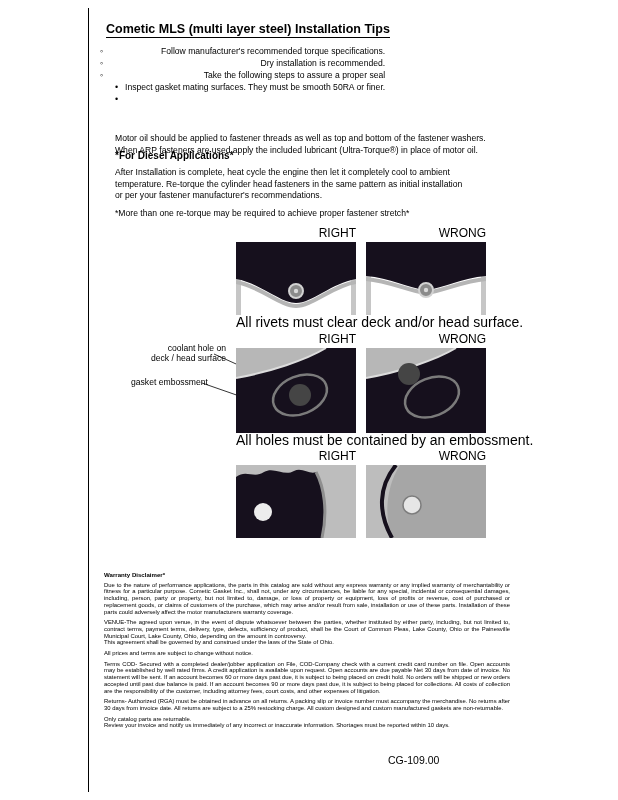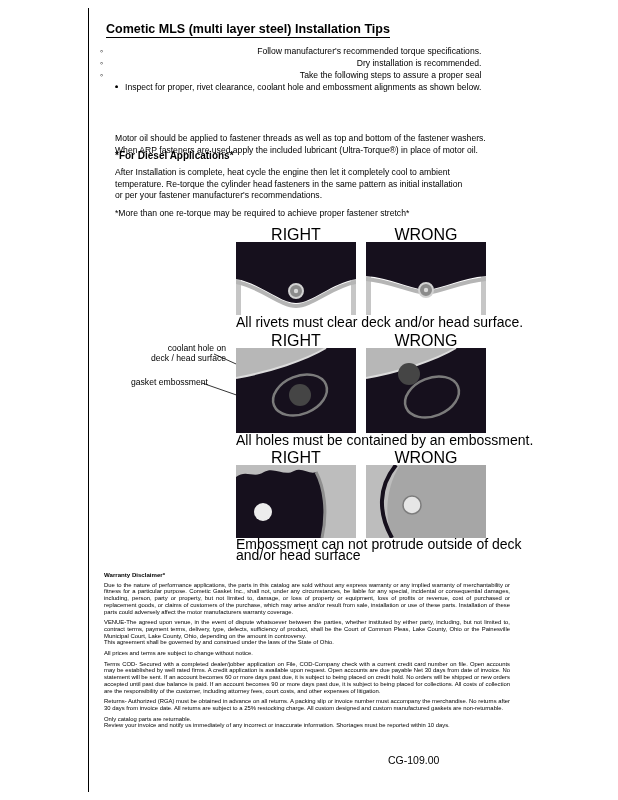--- a/index.html
+++ b/index.html
@@ -9,21 +9,21 @@
   .title{position:absolute;left:106px;top:22px;font-size:12.5px;font-weight:bold;
          border-bottom:1.5px solid #000;padding-bottom:1px;display:inline-block;}
   .tips{position:absolute;left:100px;top:45px;font-size:8.6px;line-height:12px;text-align:right;}
   .li{position:relative;padding-left:10px;}
   .l2{margin-left:15px;}
   .marker{position:absolute;left:0;top:0;}
   .m1::before{content:"\25E6";font-size:9px;}
   .m2::before{content:"\2022";font-size:9px;}
   .h-diesel{position:absolute;left:115px;top:114px;font-size:10px;font-weight:bold;margin-top:36px;}
   .para{position:absolute;left:115px;width:396px;font-size:8.6px;line-height:11.5px;white-space:pre-line;}
-  .dlabel{position:absolute;width:120px;text-align:center;font-size:16px;}
+  .dlabel{position:absolute;width:120px;text-align:right;font-size:12px;}
   .dimg{position:absolute;}
   .dcap{position:absolute;left:236px;font-size:14px;white-space:pre-line;line-height:10.5px;}
   .slabel{position:absolute;font-size:8.6px;line-height:10px;white-space:pre-line;}
   .slabel.r{text-align:right;}
   .leader{position:absolute;left:110px;top:340px;}
   .legal{position:absolute;left:104px;top:572px;width:406px;font-size:5.9px;line-height:6.7px;text-align:justify;}
   .legal .lh{font-weight:bold;font-size:6.1px;margin-bottom:3px;text-align:left;}
   .legal p{margin:0 0 4px 0;white-space:pre-line;}
   .code{position:absolute;left:388px;top:754px;font-size:10.5px;}
 </style>
@@ -32,22 +32,22 @@
 
 <div class="page">
   <div class="left-rule"></div>
 
   <div class="title">Cometic MLS (multi layer steel) Installation Tips</div>
 
   <div class="tips">
     <div class="li l1"><span class="marker m1"></span><span>Follow manufacturer's recommended torque specifications.</span></div>
     <div class="li l1"><span class="marker m1"></span><span>Dry installation is recommended.</span></div>
     <div class="li l1"><span class="marker m1"></span><span>Take the following steps to assure a proper seal</span></div>
+    <div class="li l2"><span class="marker m2"></span><span>Inspect gasket mating surfaces.  They must be smooth 50RA or finer.</span></div>
     <div class="li l2"><span class="marker m2"></span></div>
-    <div class="li l2"><span class="marker m2"></span><span>Inspect for proper, rivet clearance, coolant hole and embossment alignments as shown below.</span></div>
   </div>
 
   <div class="h-diesel">*For Diesel Applications*</div>
   <div class="para" style="top:133px;">Motor oil should be applied to fastener threads as well as top and bottom of the fastener washers.
 When ARP fasteners are used apply the included lubricant (Ultra-Torque®) in place of motor oil.</div>
   <div class="para" style="top:167px;">After Installation is complete, heat cycle the engine then let it completely cool to ambient
 temperature. Re-torque the cylinder head fasteners in the same pattern as initial installation
 or per your fastener manufacturer's recommendations.</div>
   <div class="para" style="top:208px;">*More than one re-torque may be required to achieve proper fastener stretch*</div>
 
@@ -116,22 +116,20 @@
     <circle cx="27" cy="47" r="9" fill="#ededed"></circle>
   </svg>
 
   <svg class="dimg" style="left:366px;top:465px;" width="120" height="73" viewBox="0 0 120 73">
     <rect width="120" height="73" fill="#bdbdbd"></rect>
     <path d="M34,0 H120 V73 H26 C18,50 20,22 34,0 Z" fill="#a6a6a6"></path>
     <path d="M30,0 C12,22 12,48 26,73" stroke="#16101d" stroke-width="4" fill="none"></path>
     <circle cx="46" cy="40" r="9" fill="#e6e6e6" stroke="#7d7d7d" stroke-width="1.5"></circle>
   </svg>
 
-  <div class="dcap" style="top:539px;">Embossment can not protrude outside of deck
-and/or head surface</div>
 
   <div class="legal">
     <div class="lh">Warranty Disclaimer*</div>
     <p>Due to the nature of performance applications, the parts in this catalog are sold without any express warranty or any implied warranty of merchantability or fitness for a particular purpose.  Cometic Gasket Inc., shall not, under any circumstances, be liable for any special, incidental or consequential damages, including, person, party or property, but not limited to, damage, or loss of property or equipment, loss of profits or revenue, cost of purchased or replacement goods, or claims of customers of the purchase, which may arise and/or result from sale, installation or use of these parts.  Installation of these parts could adversely affect the motor manufacturers warranty coverage.</p>
     <p>VENUE-The agreed upon venue, in the event of dispute whatsoever between the parties, whether instituted by either party, including, but not limited to, contract terms, payment terms, delivery, type, defects, sufficiency of product, shall be the Court of Common Pleas, Lake County, Ohio or the Painesville Municipal Court, Lake County, Ohio, depending on the amount in controversy.
 This agreement shall be governed by and construed under the laws of the State of Ohio.</p>
     <p>All prices and terms are subject to change without notice.</p>
     <p>Terms COD- Secured with a completed dealer/jobber application on File, COD-Company check with a current credit card number on file.  Open accounts may be established by well rated firms.  A credit application is available upon request.  Open accounts are due payable Net 30 days from date of invoice.  No statement will be sent.  If an account becomes 60 or more days past due, it is subject to being placed on credit hold.  No orders will be shipped or new orders accepted until past due balance is paid.  If an account becomes 90 or more days past due, it is subject to being placed for collections.  All costs of collection are the responsibility of the customer, including attorney fees, court costs, and other expenses of litigation.</p>
     <p>Returns- Authorized (RGA) must be obtained in advance on all returns.  A packing slip or invoice number must accompany the merchandise.  No returns after 30 days from invoice date.  All returns are subject to a 25% restocking charge.  All custom designed and custom manufactured gaskets are non-returnable.</p>
     <p>Only catalog parts are returnable.

